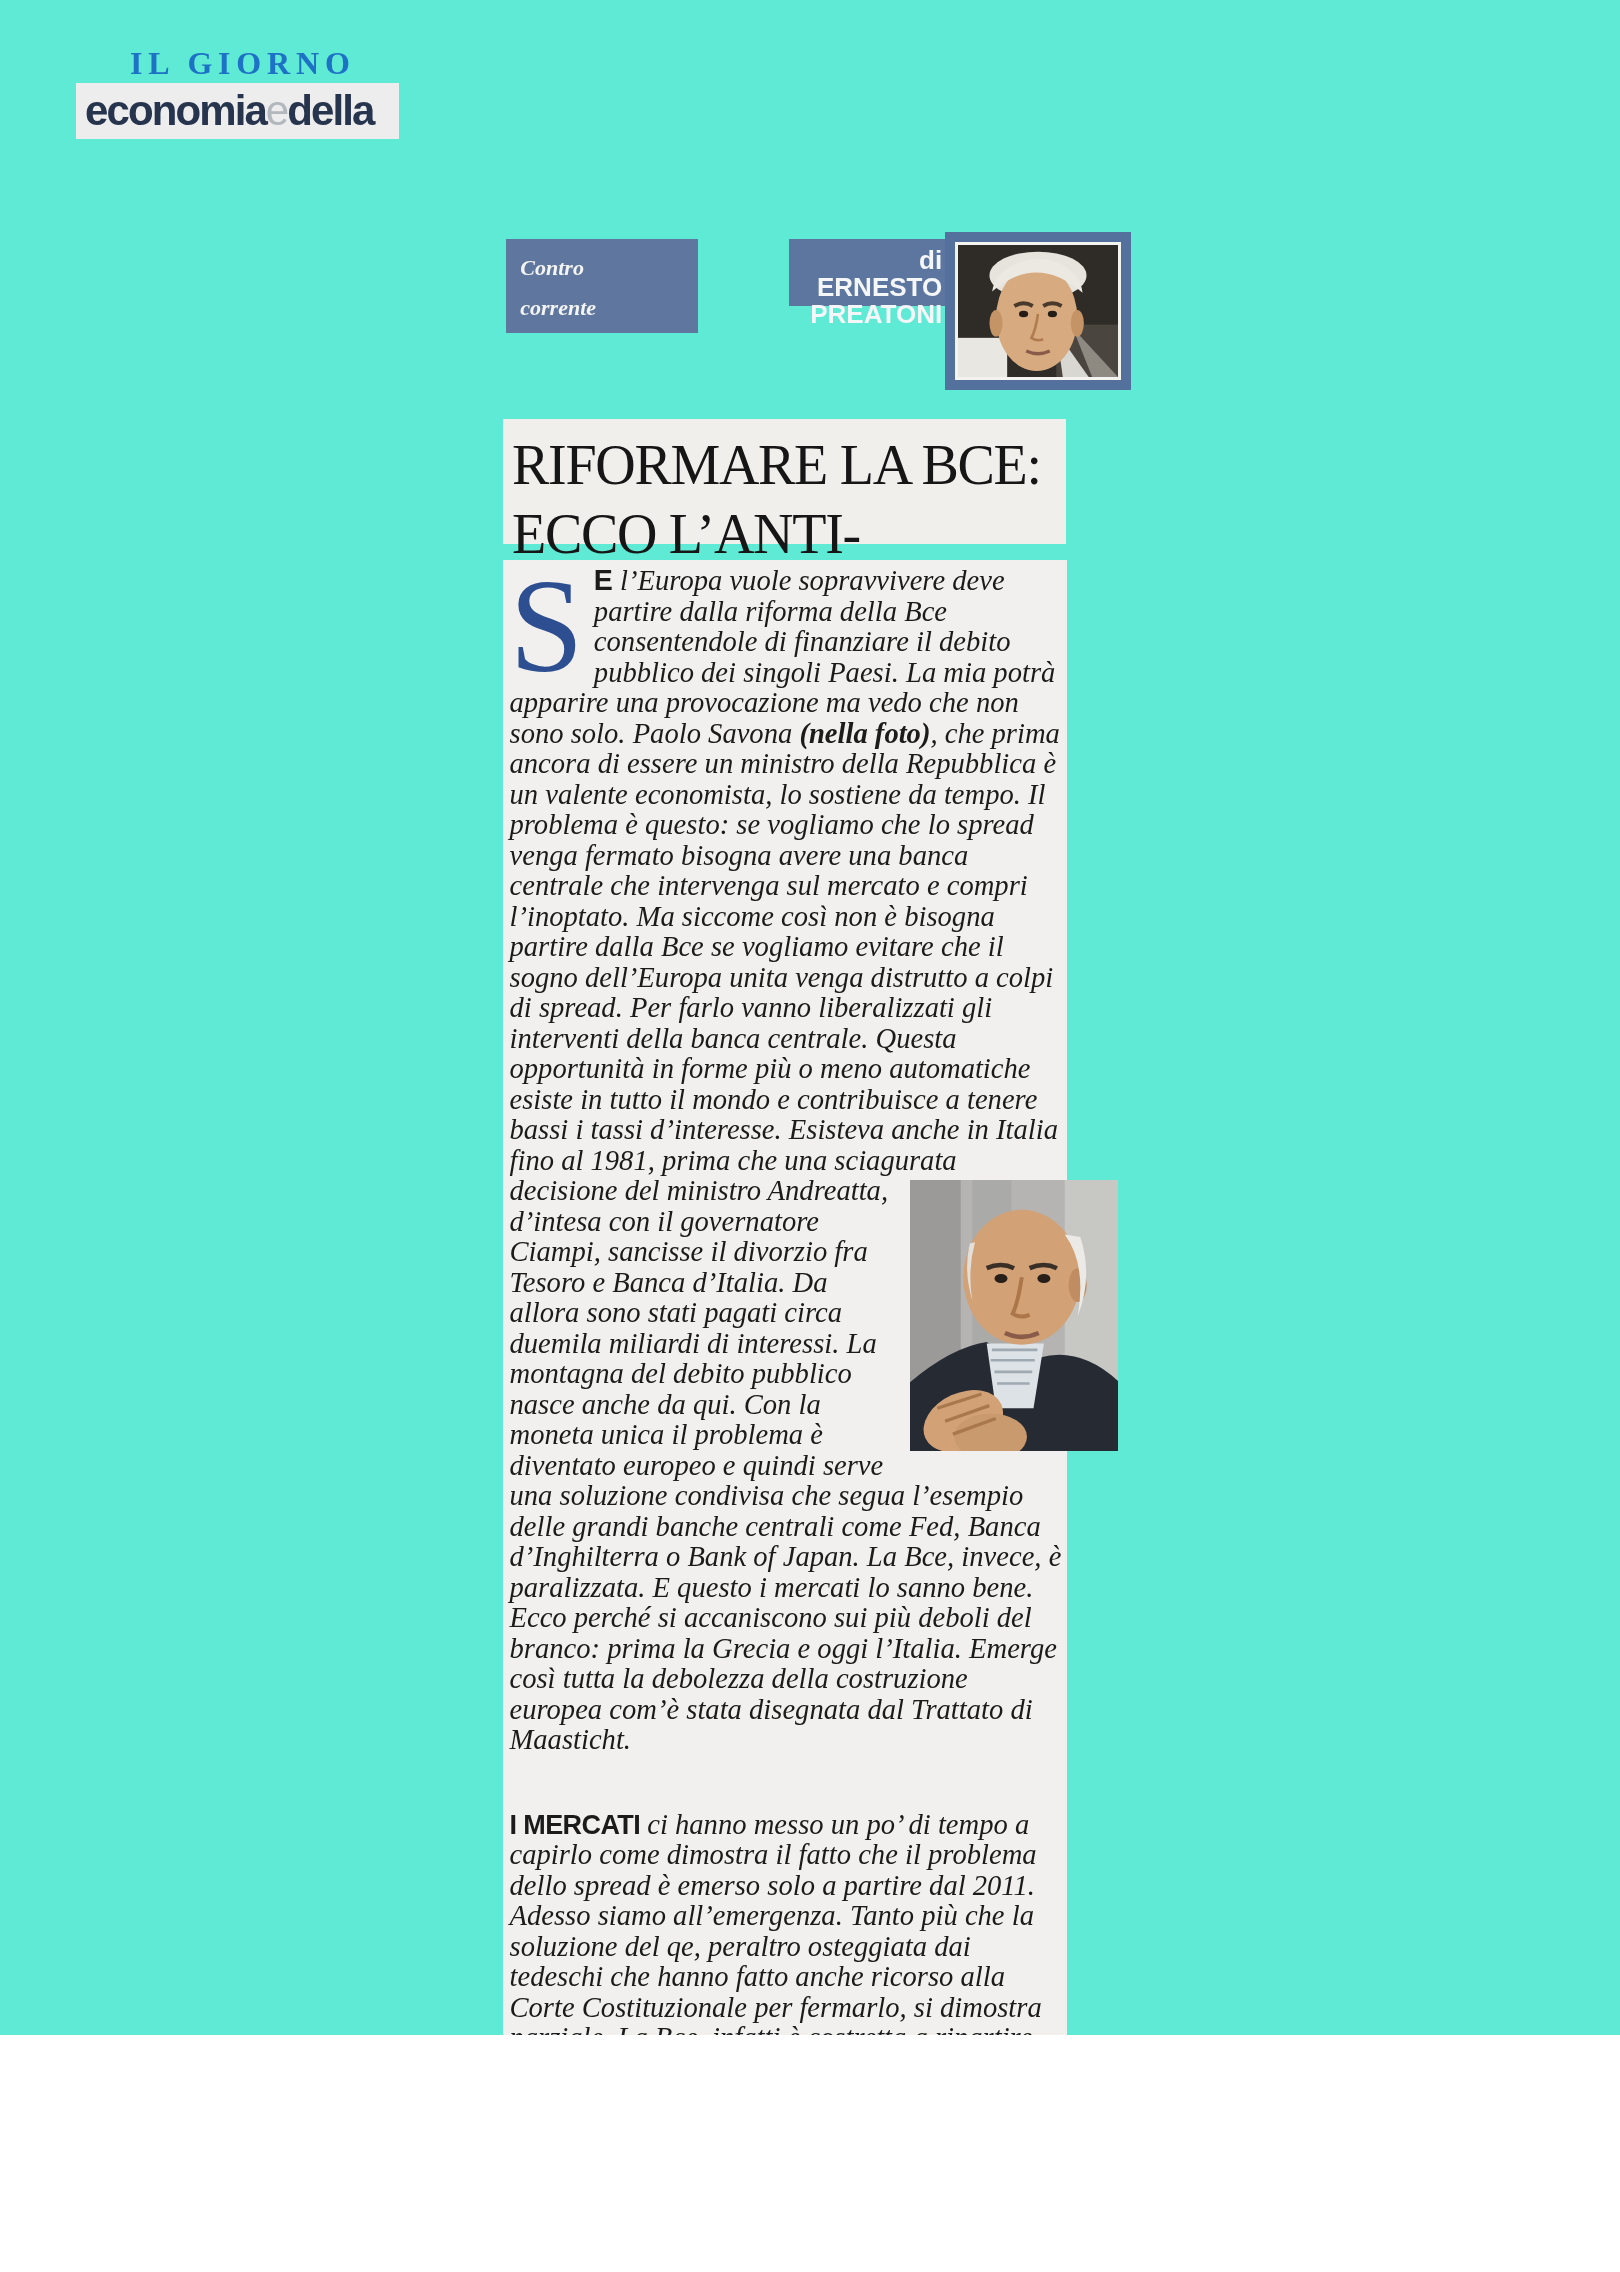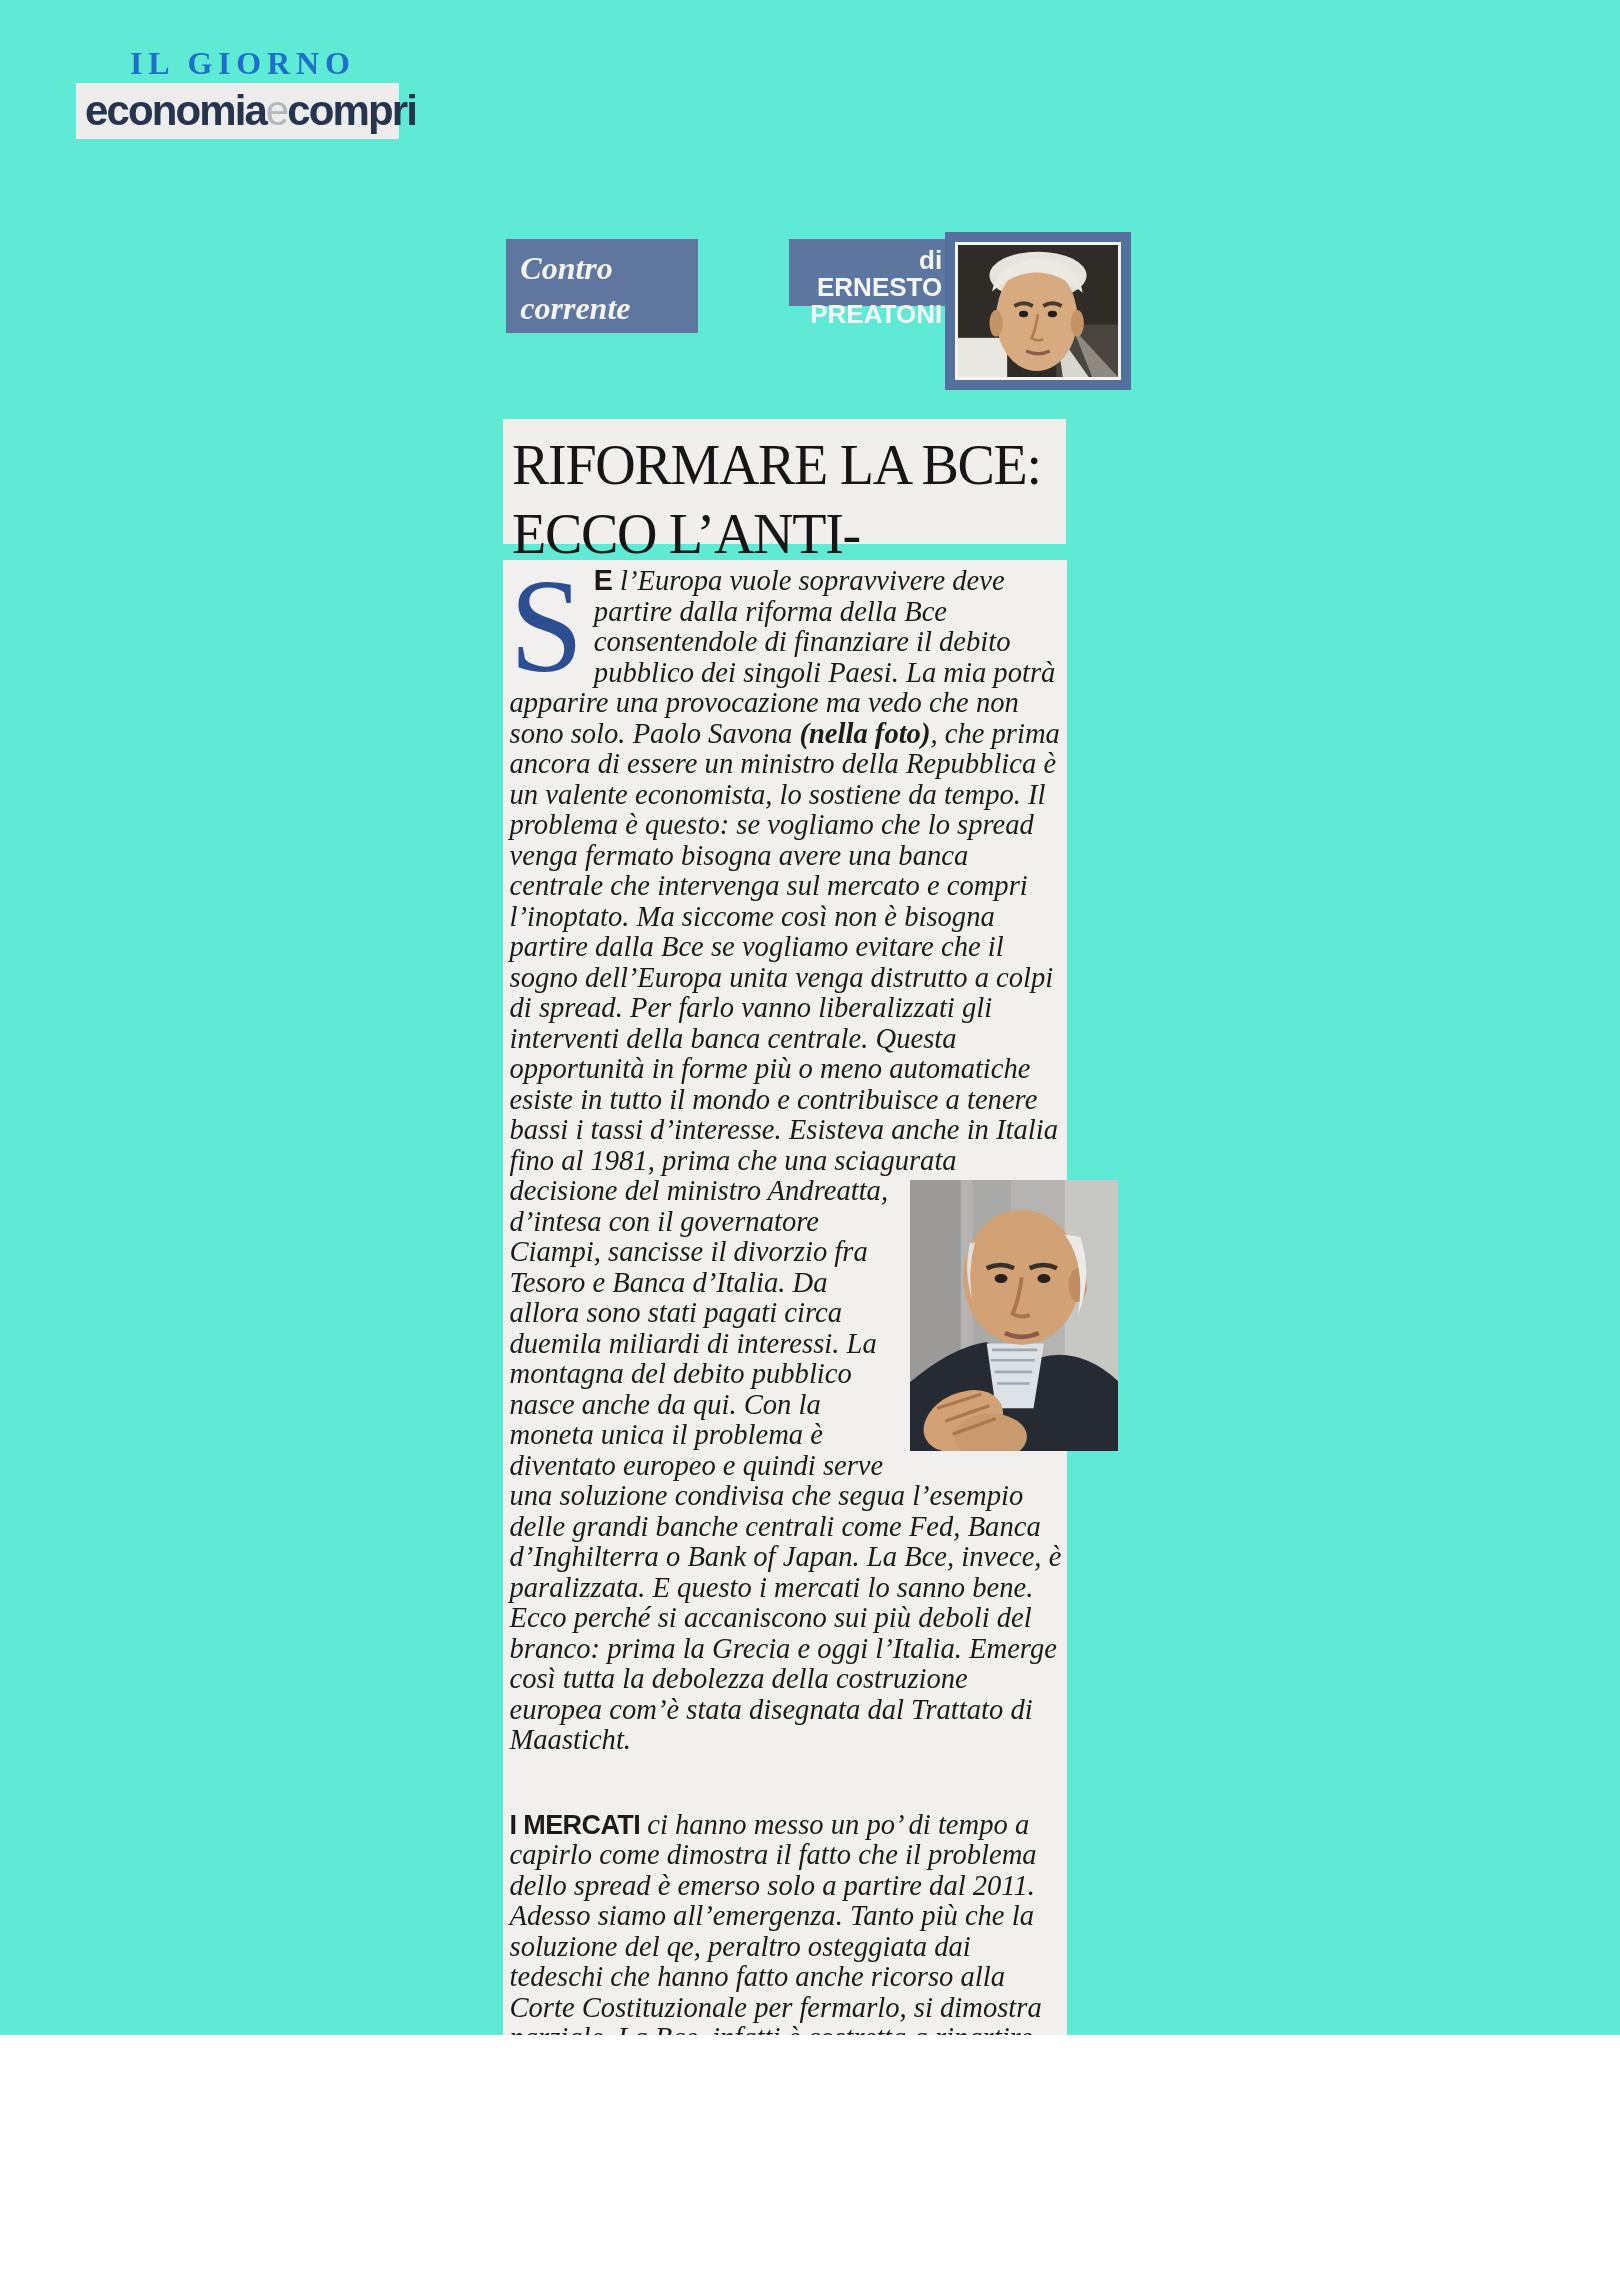--- a/index.html
+++ b/index.html
@@ -13,21 +13,21 @@
   .section-strip{position:absolute;left:68px;top:83px;width:323px;height:56px;
                  background:#ededed;display:flex;align-items:center;padding-left:9px;box-sizing:border-box;margin-left:8px;}
   .section-strip span{font-family:"Liberation Sans",sans-serif;font-weight:700;
                       font-size:42px;letter-spacing:-1.9px;color:#27344d;}
   .section-strip .mid-e{color:#b3b8bf;font-weight:400;}
 
   
   .badge{position:absolute;left:506px;top:239px;width:192px;height:94px;background:#5f779f;
          box-sizing:border-box;padding:9px 0 0 14.3px;}
   .badge div{font-family:"Liberation Serif",serif;font-style:italic;font-weight:700;
-             font-size:32px;line-height:40px;color:#f4f4f2;}
+             font-size:22px;line-height:40px;color:#f4f4f2;}
 
   
   .byline-box{position:absolute;left:789px;top:239px;width:161px;height:67px;background:#5d76a0;
               box-sizing:border-box;padding:7.8px 7.8px 0 0;text-align:right;}
   .byline-box div{font-family:"Liberation Sans",sans-serif;font-weight:700;
                   font-size:26px;line-height:27px;color:#f5f6f8;letter-spacing:0px;}
 
   
   .author-frame{position:absolute;left:945px;top:232px;width:186px;height:158px;background:#54719d;
                 box-sizing:border-box;padding:9.7px;}
@@ -60,21 +60,21 @@
 </style>
 </head>
 <body>
 
 <div class="page">
 
   <div class="masthead">IL GIORNO</div>
   <div class="section-strip">
       <span>economia</span>
       <span class="mid-e">e</span>
-      <span>compri</span>
+      <span>della</span>
     </div>
 
   <div class="badge">
     <div>Contro</div>
     <div>corrente</div>
   </div>
 
   <div class="byline-box">
     <div>di ERNESTO</div>
     <div>PREATONI</div>

